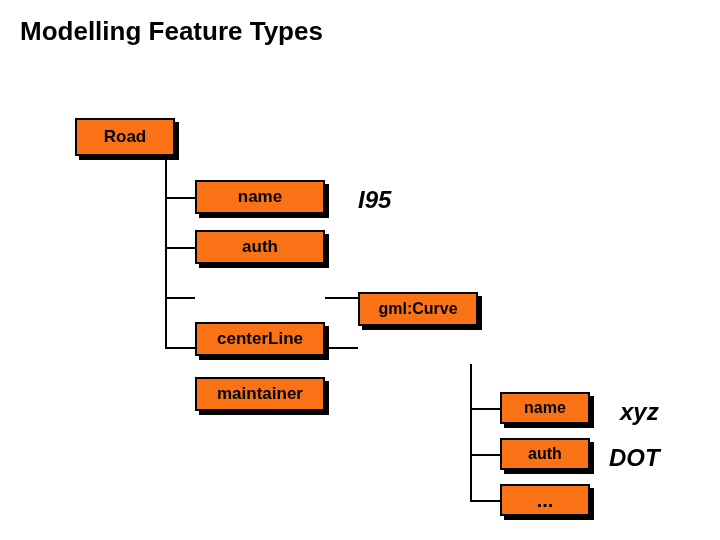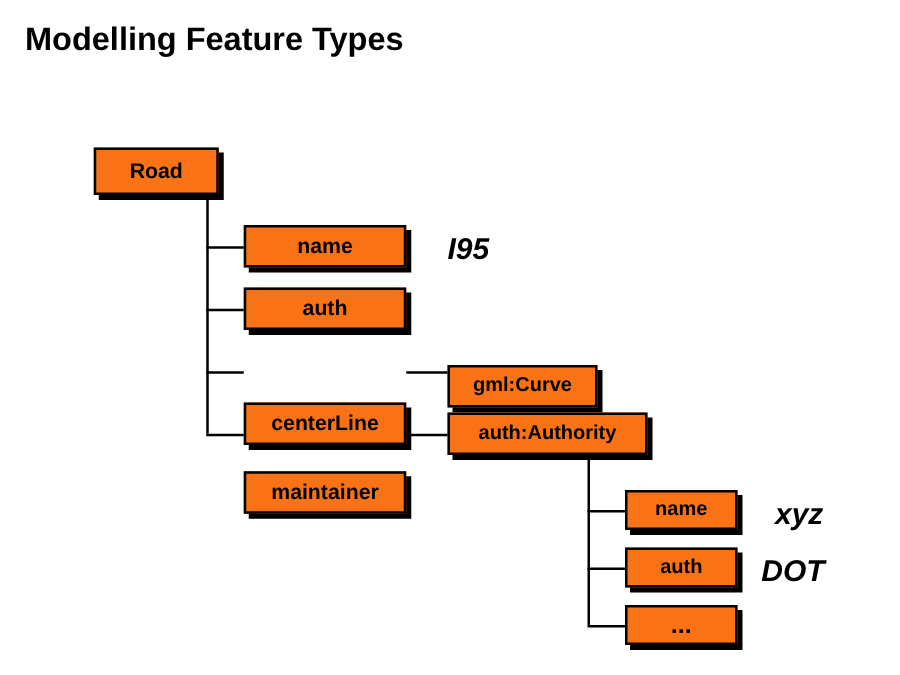--- a/index.html
+++ b/index.html
@@ -75,23 +75,20 @@
 </div>
 <div class="box" style="left:195px; top:330px; width:130px; height:34px;margin-top:47px;">
   <span>maintainer</span>
 </div>
 
 <div class="ital" style="left:358px; top:186px;">I95</div>
 
 <div class="box sm" style="left:358px; top:292px; width:120px; height:34px;">
   <span>gml:Curve</span>
 </div>
-<div class="box sm" style="left:358px; top:330px; width:160px; height:34px;">
-  <span>auth:Authority</span>
-</div>
 
 <div class="box sm" style="left:500px; top:392px; width:90px; height:32px;">
   <span>name</span>
 </div>
 <div class="box sm" style="left:500px; top:438px; width:90px; height:32px;">
   <span>auth</span>
 </div>
 <div class="box sm" style="left:500px; top:484px; width:90px; height:32px; font-size:20px; font-weight:900;">
   <span>...</span>
 </div>

